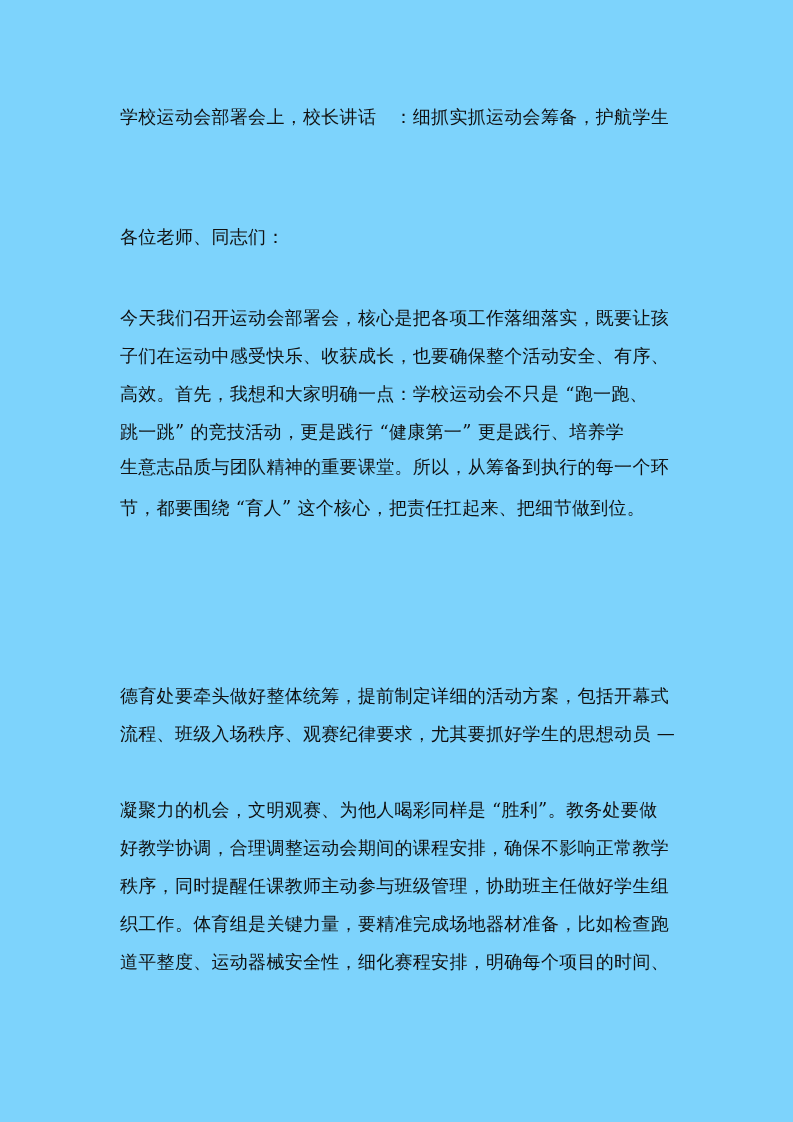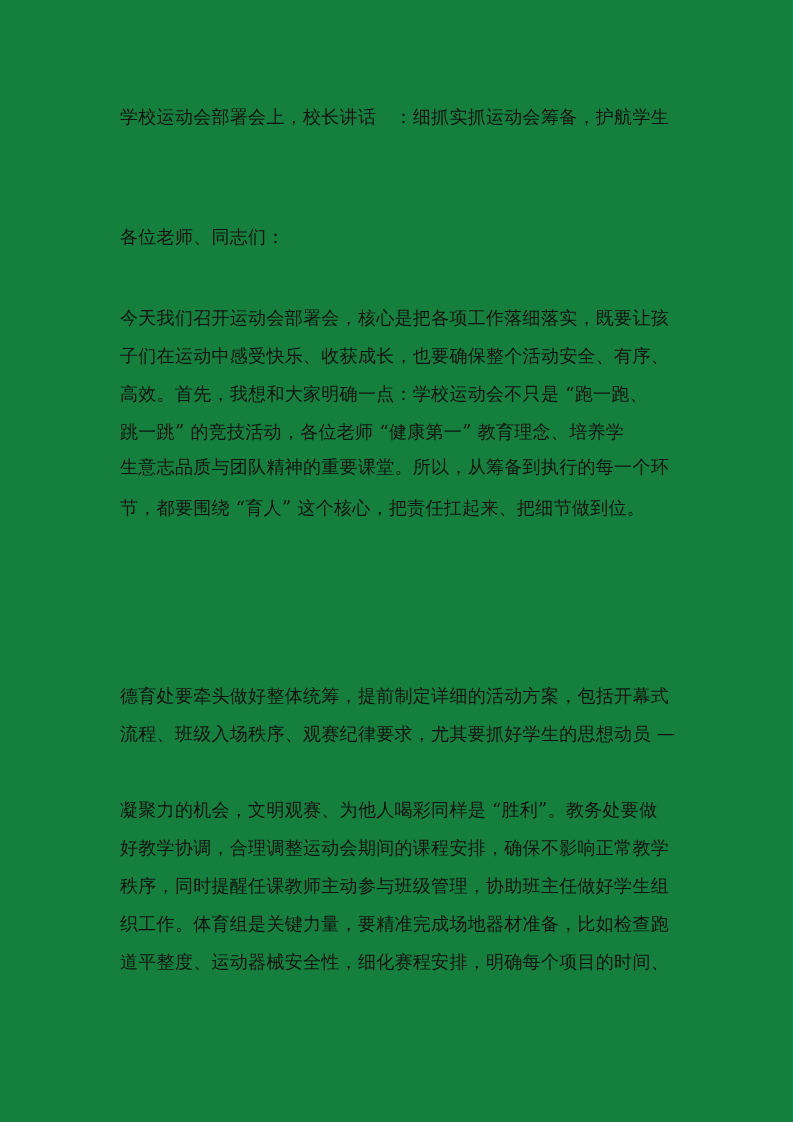--- a/index.html
+++ b/index.html
@@ -1,36 +1,36 @@
 <!DOCTYPE html>
 <html><head>
 <meta charset="utf-8">
 <style>
   html, body { margin:0; padding:0; background:#ffffff; }
   body { width:793px; height:1122px; position:relative; overflow:hidden; }
-  .page { position:absolute; left:0; top:0; width:793px; height:1122px; background:#15803d; }
+  .page { position:absolute; left:0; top:0; width:793px; height:1122px; background:#7dd3fc; }
   .line {
     position:absolute; left:120px; width:560px;
     font-family:"DejaVu Serif", "Liberation Serif", serif;
     font-size:18px; line-height:22px; color:#111111;
     white-space:nowrap; letter-spacing:0.3px;
   }
 </style>
 </head>
 <body>
 
 <div class="page">
   <div class="line" style="top:106px">学校运动会部署会上，校长讲话　：细抓实抓运动会筹备，护航学生</div>
 
   <div class="line" style="top:226px">各位老师、同志们：</div>
 
   <div class="line" style="top:307px">今天我们召开运动会部署会，核心是把各项工作落细落实，既要让孩</div>
   <div class="line" style="top:345px">子们在运动中感受快乐、收获成长，也要确保整个活动安全、有序、</div>
   <div class="line" style="top:383px">高效。首先，我想和大家明确一点：学校运动会不只是 “跑一跑、</div>
-  <div class="line" style="top:421px">跳一跳” 的竞技活动，各位老师 “健康第一” 教育理念、培养学</div>
+  <div class="line" style="top:421px">跳一跳” 的竞技活动，更是践行 “健康第一” 更是践行、培养学</div>
   <div class="line" style="top:456px">生意志品质与团队精神的重要课堂。所以，从筹备到执行的每一个环</div>
   <div class="line" style="top:497px">节，都要围绕 “育人” 这个核心，把责任扛起来、把细节做到位。</div>
 
 
   <div class="line" style="top:685px">德育处要牵头做好整体统筹，提前制定详细的活动方案，包括开幕式</div>
   <div class="line" style="top:723px">流程、班级入场秩序、观赛纪律要求，尤其要抓好学生的思想动员 —</div>
   <div class="line" style="top:799px">凝聚力的机会，文明观赛、为他人喝彩同样是 “胜利”。教务处要做</div>
   <div class="line" style="top:837px">好教学协调，合理调整运动会期间的课程安排，确保不影响正常教学</div>
   <div class="line" style="top:875px">秩序，同时提醒任课教师主动参与班级管理，协助班主任做好学生组</div>
   <div class="line" style="top:913px">织工作。体育组是关键力量，要精准完成场地器材准备，比如检查跑</div>

